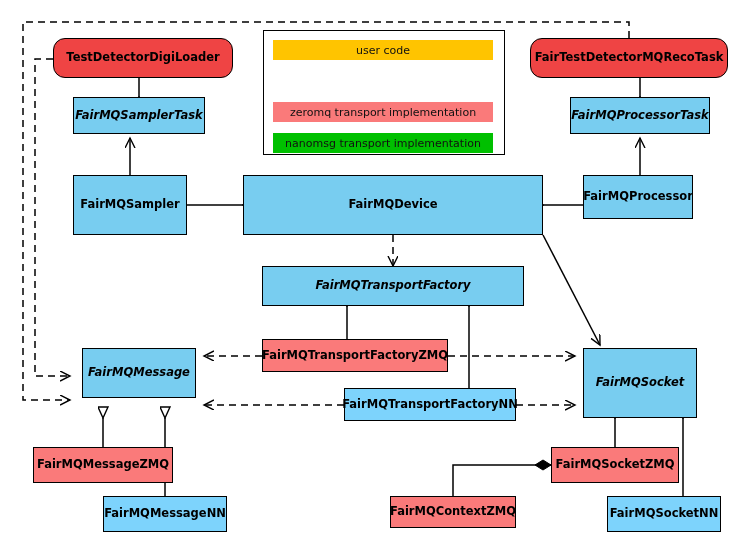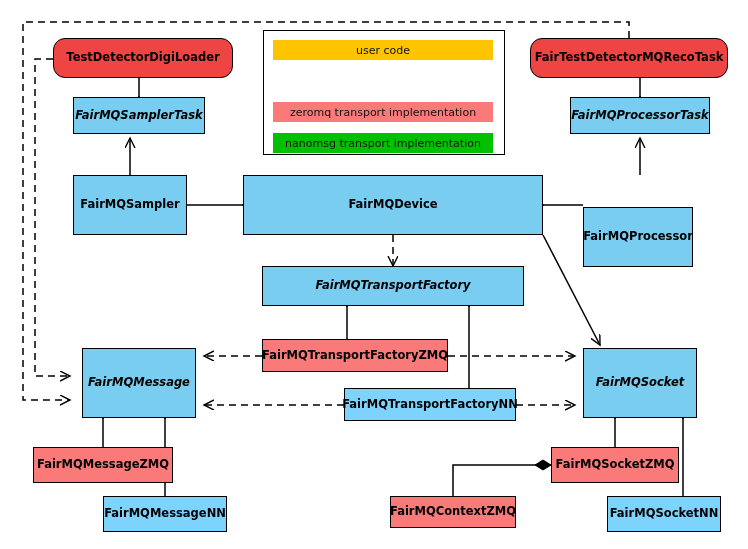--- a/index.html
+++ b/index.html
@@ -95,25 +95,25 @@
     <div class="legend-row" style="top: 102px; background: rgb(0, 192, 0);">nanomsg transport implementation</div>
   </div>
 
   <div id="nodes-layer">
       <div class="node c-user" style="left: 53px; top: 38px; width: 180px; height: 40px;">TestDetectorDigiLoader</div>
       <div class="node c-user" style="left: 530px; top: 38px; width: 198px; height: 40px;">FairTestDetectorMQRecoTask</div>
       <div class="node c-framework abstract" style="left: 73px; top: 97px; width: 132px; height: 37px;">FairMQSamplerTask</div>
       <div class="node c-framework abstract" style="left: 570px; top: 97px; width: 140px; height: 37px;">FairMQProcessorTask</div>
       <div class="node c-framework" style="left: 73px; top: 175px; width: 114px; height: 60px;">FairMQSampler</div>
       <div class="node c-framework" style="left: 243px; top: 175px; width: 300px; height: 60px;">FairMQDevice</div>
-      <div class="node c-framework" style="left: 583px; top: 175px; width: 110px; height: 60px; margin-top: 32px;">FairMQProcessor</div>
+      <div class="node c-framework" style="left: 583px; top: 175px; width: 110px; height: 44px;">FairMQProcessor</div>
       <div class="node c-framework abstract" style="left: 262px; top: 266px; width: 262px; height: 40px;">FairMQTransportFactory</div>
       <div class="node c-zmq" style="left: 262px; top: 339px; width: 186px; height: 33px;">FairMQTransportFactoryZMQ</div>
       <div class="node c-nn" style="left: 344px; top: 388px; width: 172px; height: 33px;">FairMQTransportFactoryNN</div>
-      <div class="node c-framework abstract" style="left: 82px; top: 348px; width: 114px; height: 70px;">FairMQMessage</div>
+      <div class="node c-framework abstract" style="left: 82px; top: 348px; width: 114px; height: 50px;">FairMQMessage</div>
       <div class="node c-framework abstract" style="left: 583px; top: 348px; width: 114px; height: 70px;">FairMQSocket</div>
       <div class="node c-zmq" style="left: 33px; top: 447px; width: 140px; height: 36px;">FairMQMessageZMQ</div>
       <div class="node c-nn" style="left: 103px; top: 496px; width: 124px; height: 36px;">FairMQMessageNN</div>
       <div class="node c-zmq" style="left: 551px; top: 447px; width: 128px; height: 36px;">FairMQSocketZMQ</div>
       <div class="node c-nn" style="left: 607px; top: 496px; width: 114px; height: 36px;">FairMQSocketNN</div>
       <div class="node c-zmq" style="left: 390px; top: 496px; width: 126px; height: 32px;">FairMQContextZMQ</div>
     </div>
 </div>
 
 </body></html>

